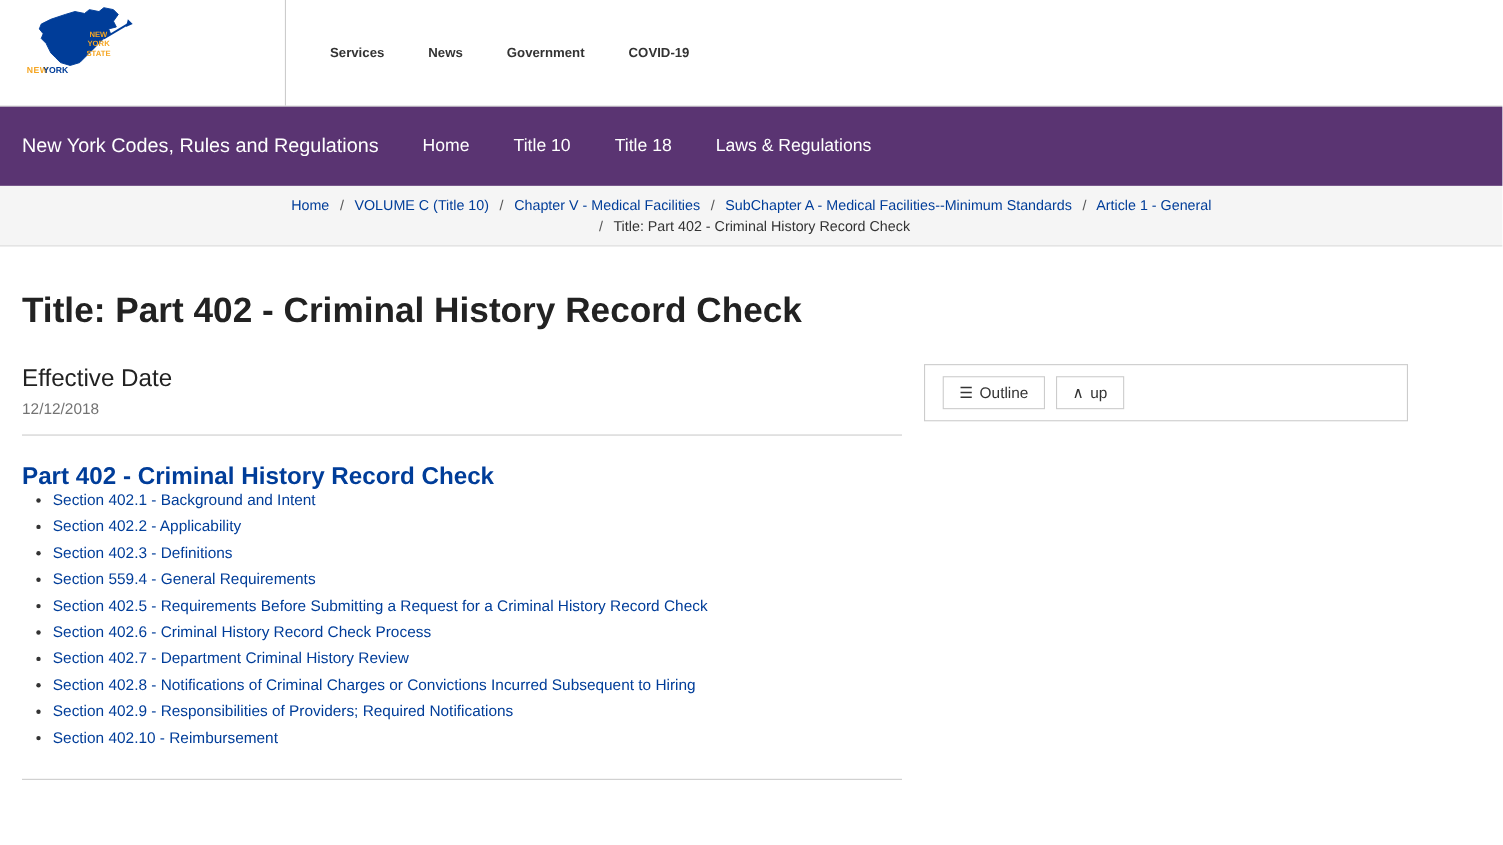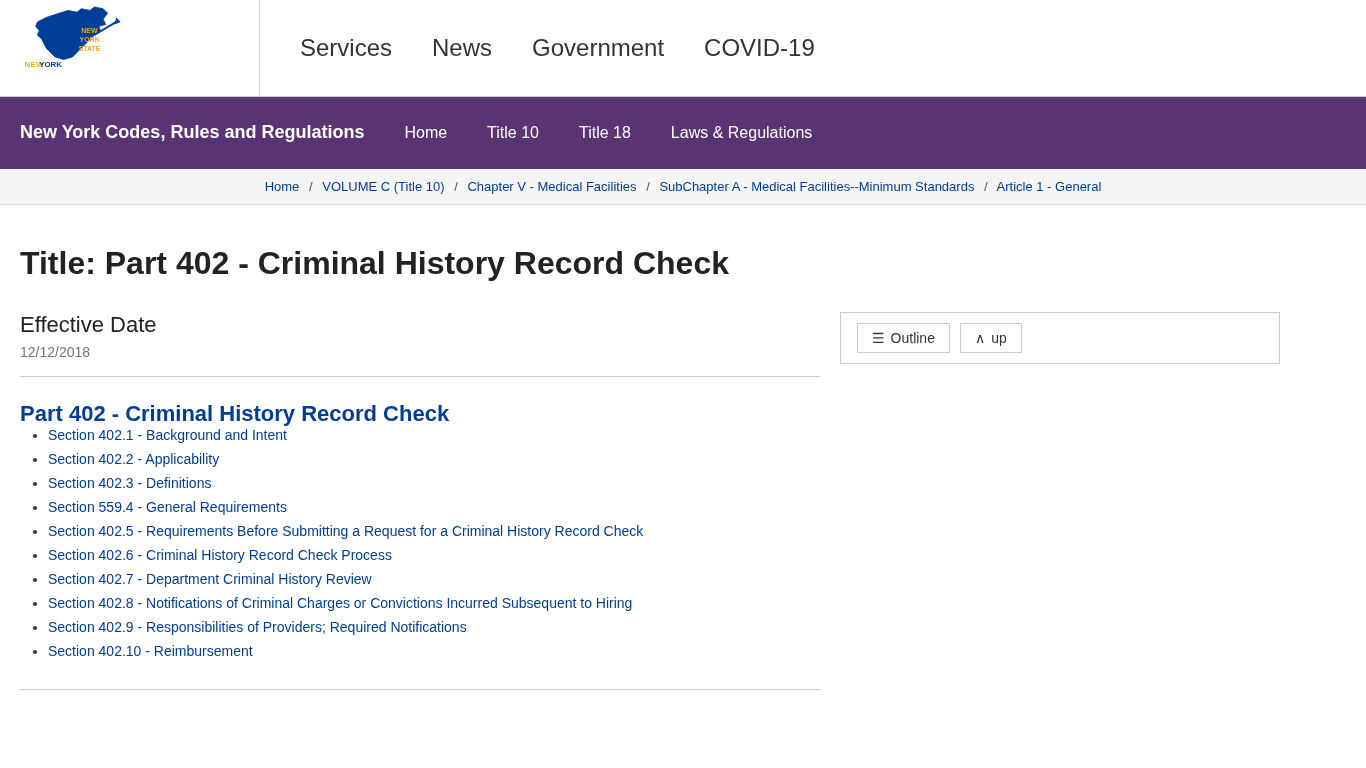--- a/index.html
+++ b/index.html
@@ -26,39 +26,39 @@
       width: 140px;
       height: 70px;
     }
     #main-nav {
       display: flex;
       align-items: center;
       gap: 40px;
       padding-left: 40px;
     }
     .nav-item {
-      font-size: 24px;
+      font-size: 12px;
       color: #333;
       text-decoration: none;
       cursor: pointer;
-      font-weight: normal;
+      font-weight: bold;
     }
 
     
     #sub-nav {
       background: #5a3472;
       display: flex;
       align-items: center;
       padding: 0 20px;
       min-height: 72px;
     }
     #sub-nav-title {
       color: #fff;
       font-size: 18px;
-      font-weight: bold;
+      font-weight: normal;
       min-width: 290px;
       line-height: 1.3;
       padding: 10px 0;
     }
     #sub-nav-links {
       display: flex;
       align-items: center;
       gap: 0;
       padding-left: 20px;
     }
@@ -238,20 +238,24 @@
   <div>
     <a class="breadcrumb-link">Home</a>
     <span class="breadcrumb-sep">/</span>
     <a class="breadcrumb-link">VOLUME C (Title 10)</a>
     <span class="breadcrumb-sep">/</span>
     <a class="breadcrumb-link">Chapter V - Medical Facilities</a>
     <span class="breadcrumb-sep">/</span>
     <a class="breadcrumb-link">SubChapter A - Medical Facilities--Minimum Standards</a>
     <span class="breadcrumb-sep">/</span>
     <a class="breadcrumb-link">Article 1 - General</a>
+  </div>
+  <div class="breadcrumb-line2">
+    <span class="breadcrumb-sep">/</span>
+    <span>Title: Part 402 - Criminal History Record Check</span>
   </div>
 </div>
 
 <div id="main-content">
   <h1 id="page-title">Title: Part 402 - Criminal History Record Check</h1>
 
   <div id="content-layout">
     <div id="content-left">
 
       

